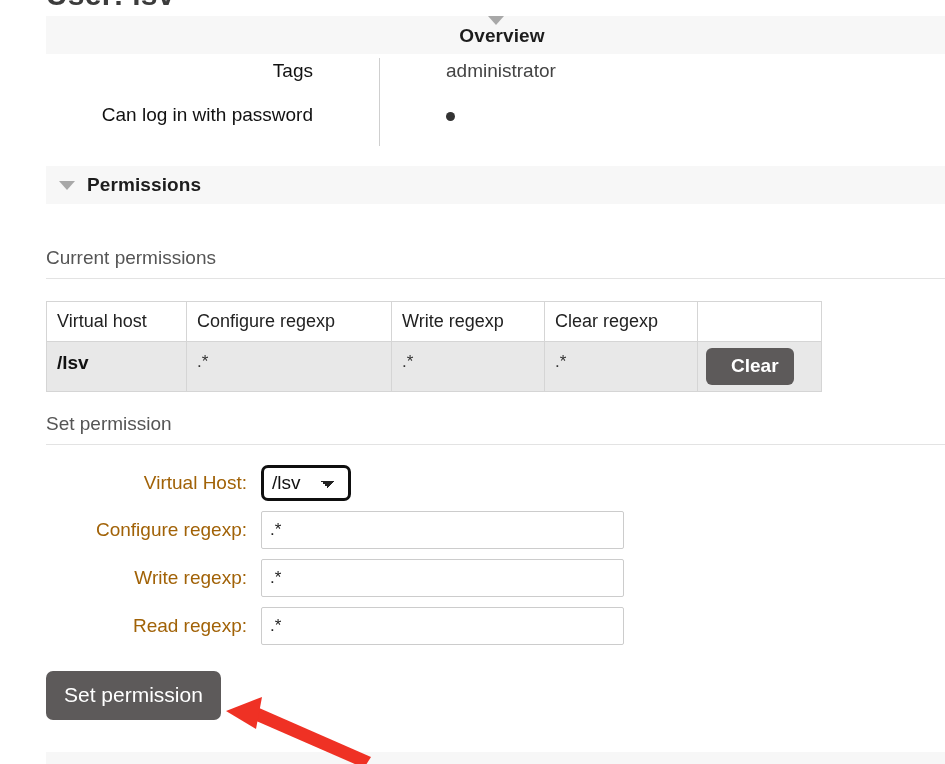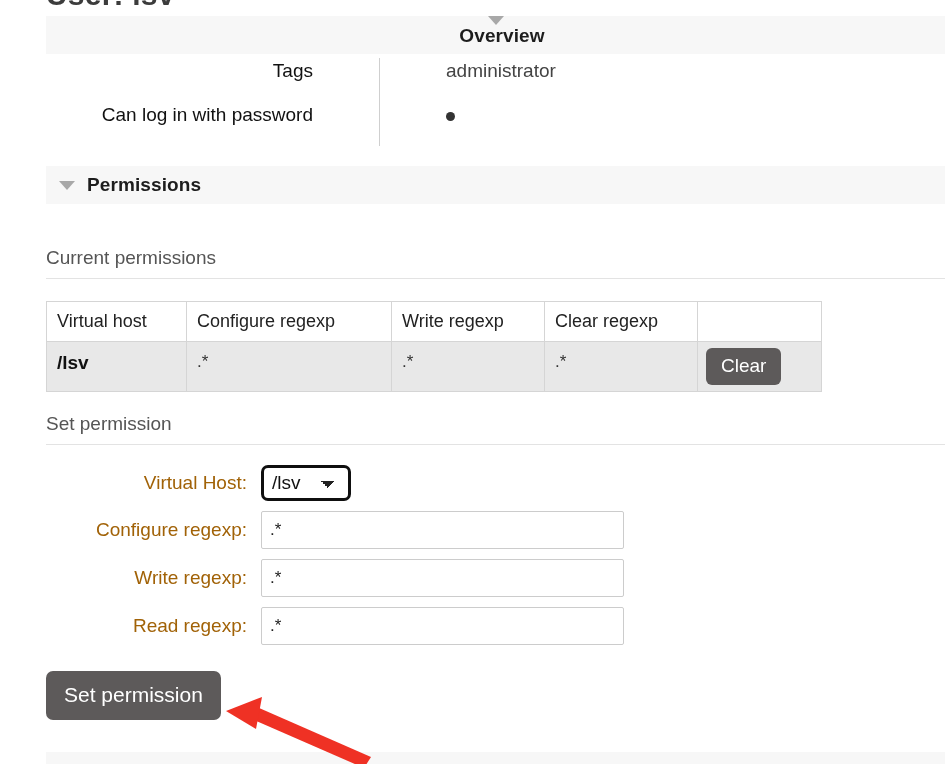--- a/index.html
+++ b/index.html
@@ -154,21 +154,22 @@
   .btn-grey {
     background: #5d5a5a;
     color: #ffffff;
     border: none;
     border-radius: 6px;
     font-family: "Liberation Sans", sans-serif;
     cursor: pointer;
   }
   .btn-clear {
     font-size: 19px;
-    padding: 7px 15px 8px 15px;
+    padding: 7px 15px 8px 25px;
+    font-weight: bold;
   }
 
   
   .form {
     position: absolute;
     left: 46px; top: 465px;
     width: 620px;
   }
   .form-row {
     display: flex;

